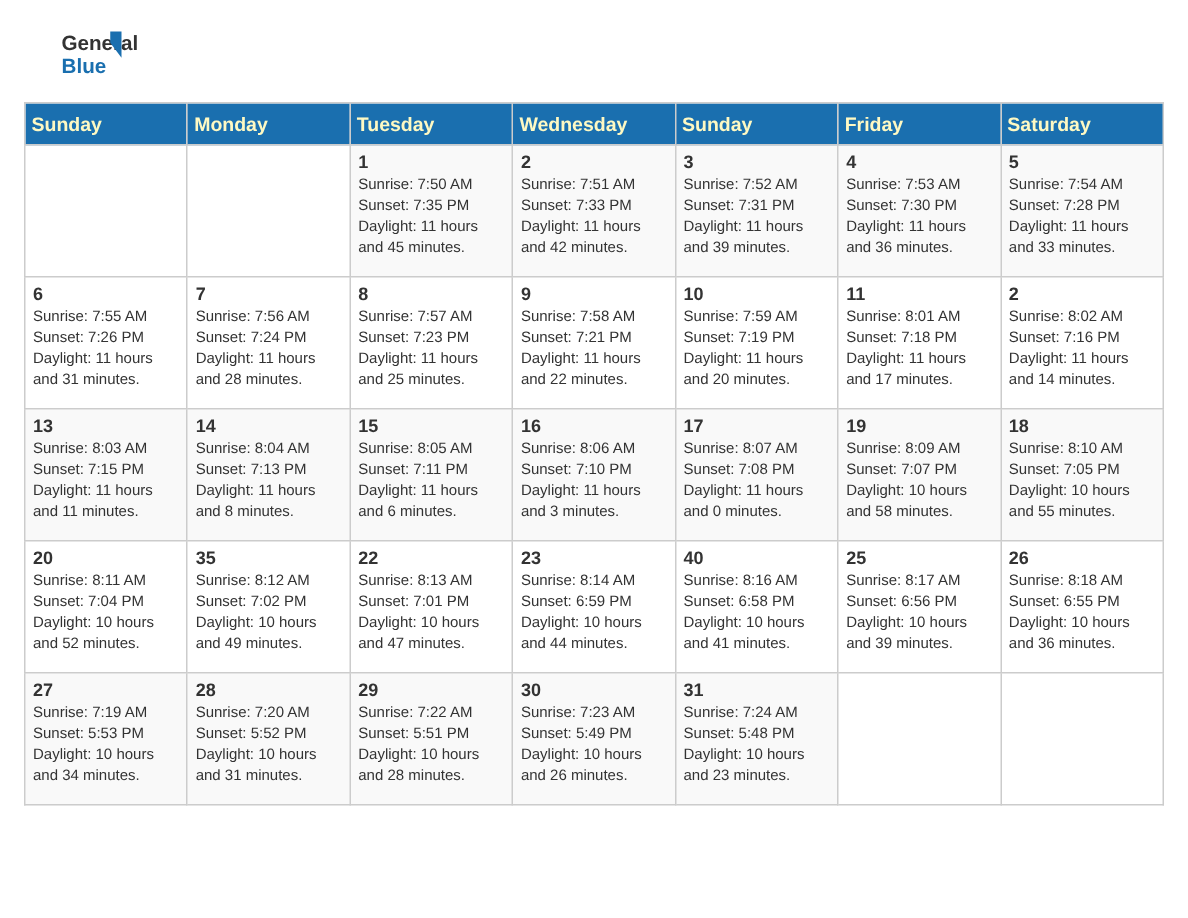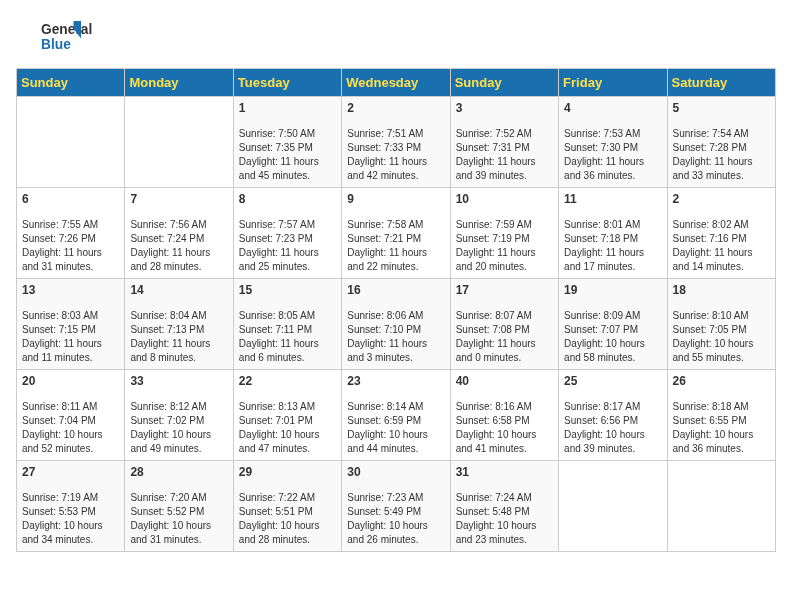--- a/index.html
+++ b/index.html
@@ -38,21 +38,21 @@
       font-size: 15px;
       color: #555;
     }
     table {
       width: 100%;
       border-collapse: collapse;
       table-layout: fixed;
     }
     thead tr th {
       background: #1a6faf;
-      color: #fde047;
+      color: #fef9c3;
       font-size: 13px;
       font-weight: bold;
       padding: 6px 4px;
       text-align: left;
       border: 1px solid #ccc;
     }
     tbody tr td {
       vertical-align: top;
       border: 1px solid #ccc;
       padding: 4px 5px;
@@ -67,21 +67,20 @@
     .day-number {
       font-size: 12px;
       font-weight: bold;
       display: block;
       margin-bottom: 2px;
     }
     .day-info {
       font-size: 10px;
       line-height: 1.4;
       color: #333;
-      margin-top: 12px;
     }
     .empty-cell {
       background: #fff !important;
     }
   </style>
 </head>
 <body>
 
 <div class="header">
   <div class="logo">
@@ -193,21 +192,21 @@
           <span class="day-number">18</span>
           <div class="day-info">Sunrise: 8:10 AM<br>Sunset: 7:05 PM<br>Daylight: 10 hours and 55 minutes.</div>
         </td>
       </tr>
       <tr>
         <td>
           <span class="day-number">20</span>
           <div class="day-info">Sunrise: 8:11 AM<br>Sunset: 7:04 PM<br>Daylight: 10 hours and 52 minutes.</div>
         </td>
         <td>
-          <span class="day-number">33</span>
+          <span class="day-number">35</span>
           <div class="day-info">Sunrise: 8:12 AM<br>Sunset: 7:02 PM<br>Daylight: 10 hours and 49 minutes.</div>
         </td>
         <td>
           <span class="day-number">22</span>
           <div class="day-info">Sunrise: 8:13 AM<br>Sunset: 7:01 PM<br>Daylight: 10 hours and 47 minutes.</div>
         </td>
         <td>
           <span class="day-number">23</span>
           <div class="day-info">Sunrise: 8:14 AM<br>Sunset: 6:59 PM<br>Daylight: 10 hours and 44 minutes.</div>
         </td>

